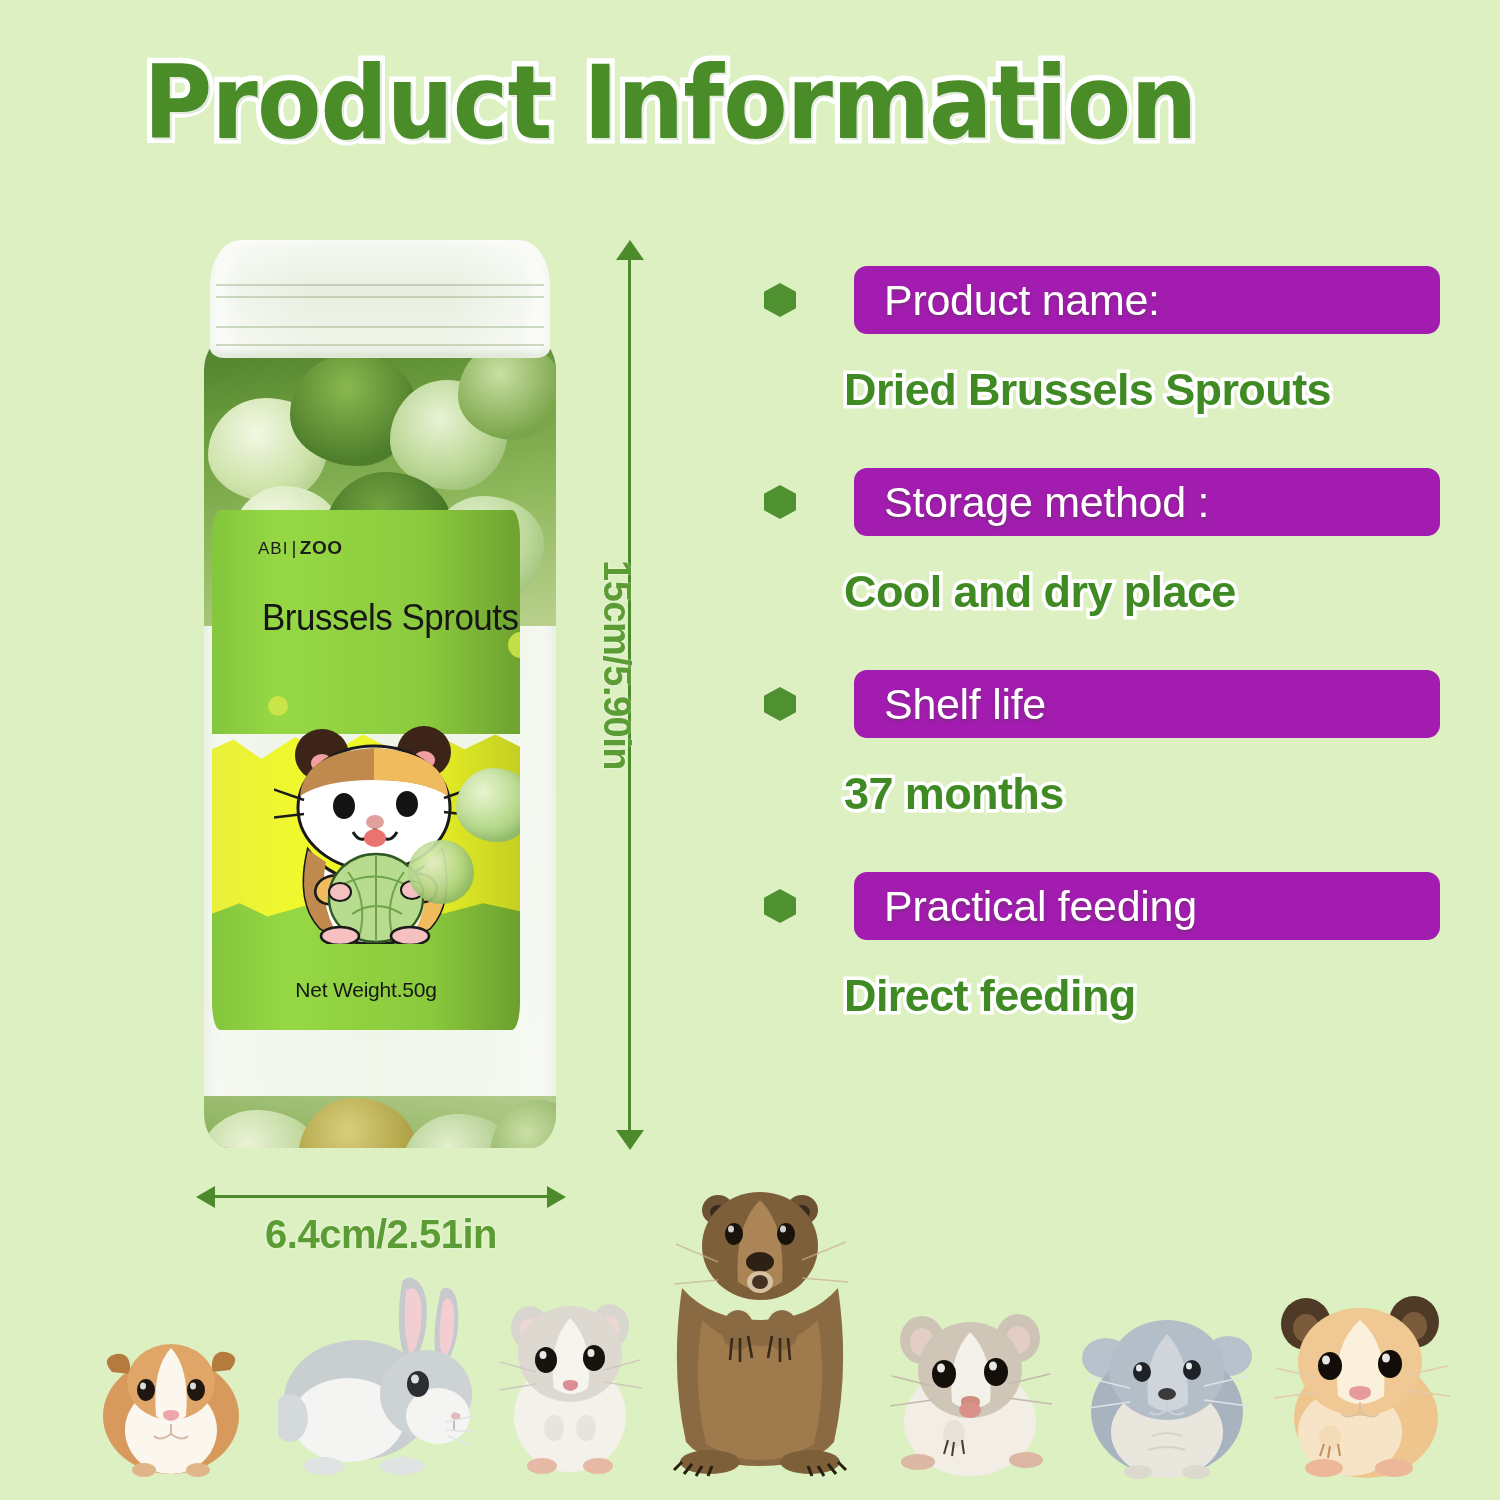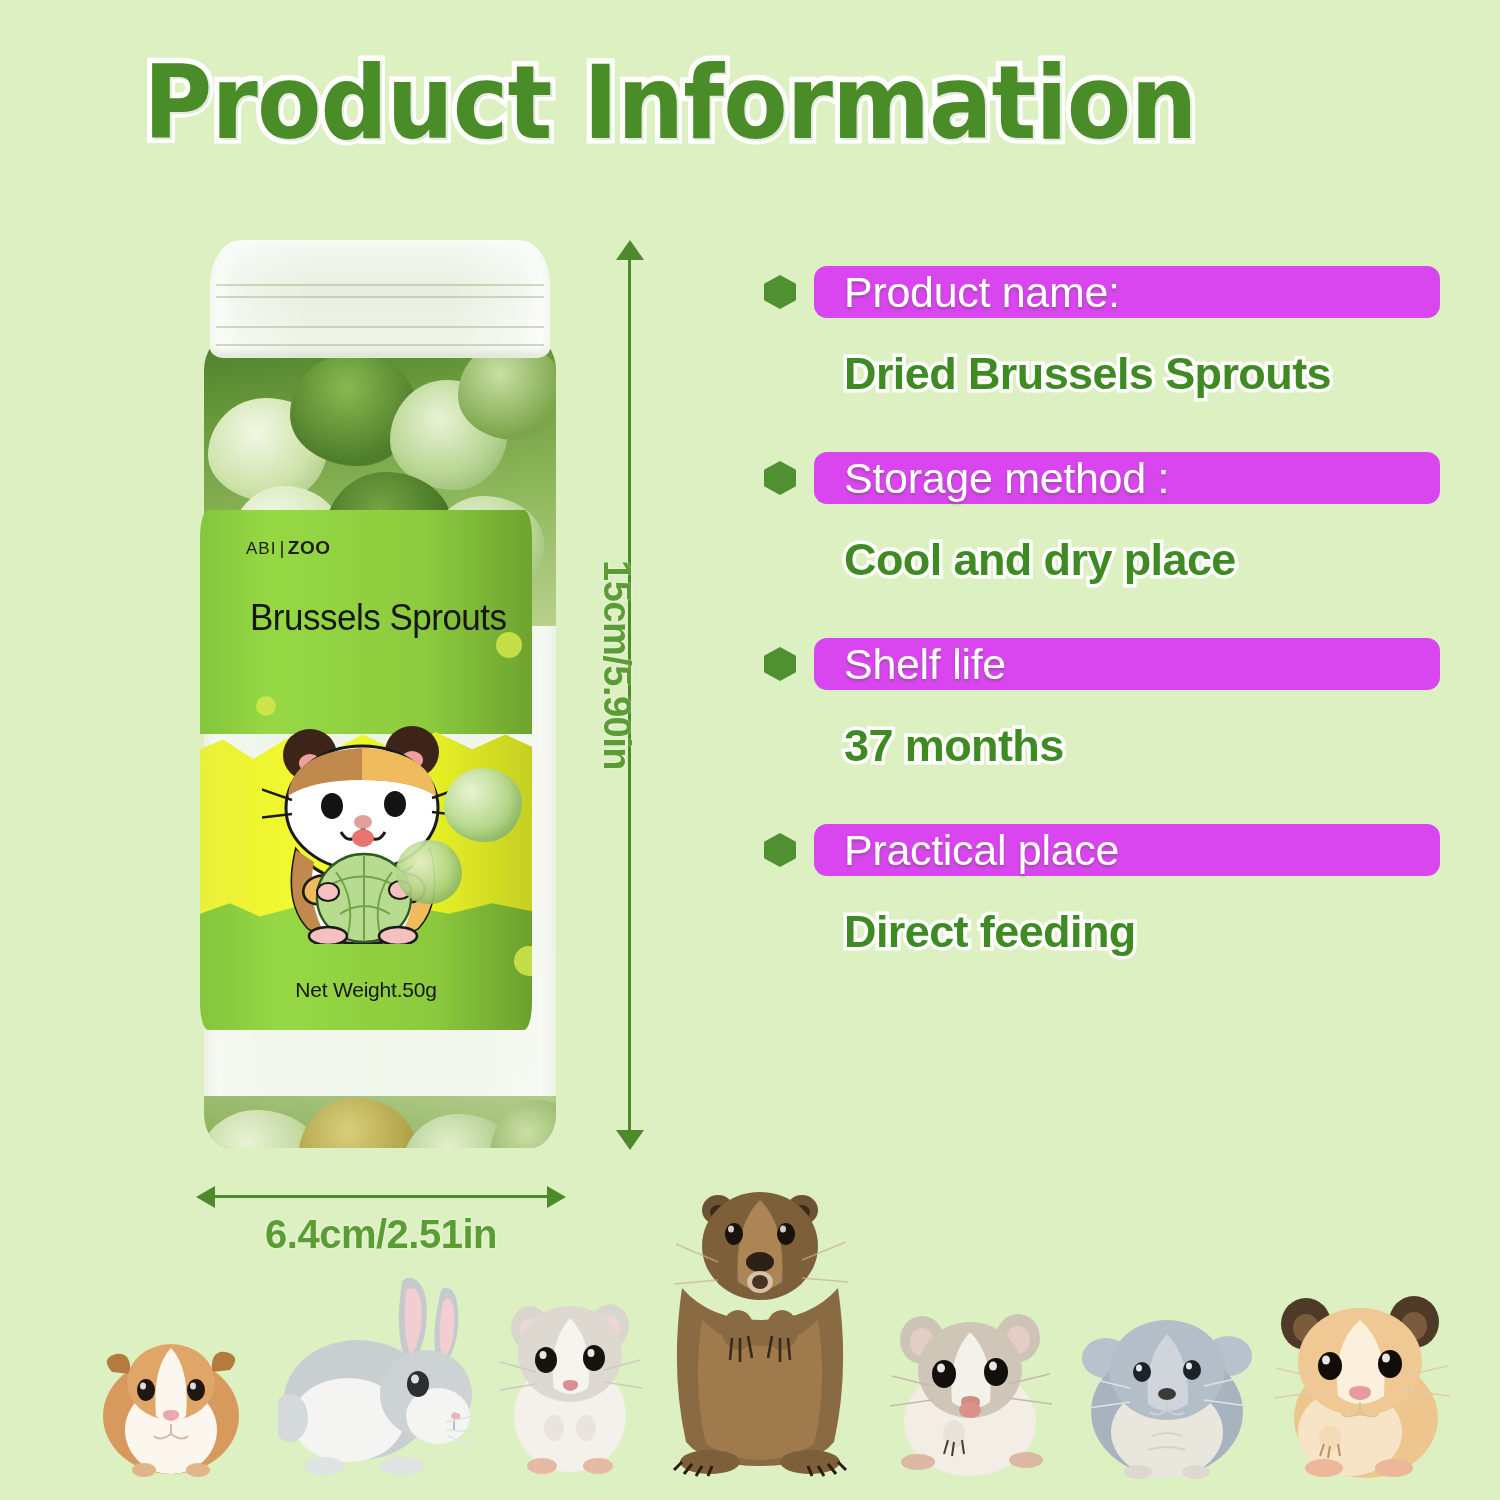--- a/index.html
+++ b/index.html
@@ -106,23 +106,23 @@
   .lid-ridge {
     position: absolute;
     left: 6px; right: 6px;
     height: 2px;
     background: rgba(150,175,130,.45);
   }
 
   
   #jar-label {
     position: absolute;
-    left: 4px;
+    left: 16px;
     top: 270px;
-    width: 332px;
+    width: 308px;
     height: 520px;
     overflow: hidden;
     border-radius: 8px / 28px;
     text-decoration: underline;
   }
   #label-green-top {
     position: absolute; left: 0; top: 0; width: 100%; height: 224px;
     background: linear-gradient(to right,#84c63c 0%, #96d844 22%, #8ccb3e 68%, #6ea32f 100%);
   }
   #label-yellow {
@@ -282,27 +282,28 @@
   .hex-bullet {
     flex: 0 0 auto;
     width: 32px;
     height: 34px;
     background: #4f9130;
     clip-path: polygon(50% 0%, 100% 26%, 100% 74%, 50% 100%, 0% 74%, 0% 26%);
     margin-right: 18px;
   }
   .info-label-box {
     flex: 1 1 auto;
-    background: #d946ef;
+    background: #a21caf;
     border-radius: 13px;
-    height: 52px;
+    height: 68px;
     display: flex;
     align-items: center;
     padding-left: 30px;
     box-sizing: border-box;
+    margin-left: 40px;
   }
   .info-label-text {
     font-size: 43px;
     color: #ffffff;
     letter-spacing: -.3px;
     text-shadow: 0 2px 3px rgba(40,80,20,.35);
   }
   .info-value {
     margin-top: 30px;
     margin-left: 80px;
@@ -466,21 +467,21 @@
         <span class="info-label-text">Shelf life</span>
       </div>
     </div>
     <div class="info-value">37 months</div>
   </div>
 
   <div class="info-block">
     <div class="info-header-row">
       <div class="hex-bullet"></div>
       <div class="info-label-box">
-        <span class="info-label-text">Practical place</span>
+        <span class="info-label-text">Practical feeding</span>
       </div>
     </div>
     <div class="info-value">Direct feeding</div>
   </div>
 
 </div>
 
 <div id="animal-row">
 
   <div class="animal" style="left:86px; bottom:20px;">

